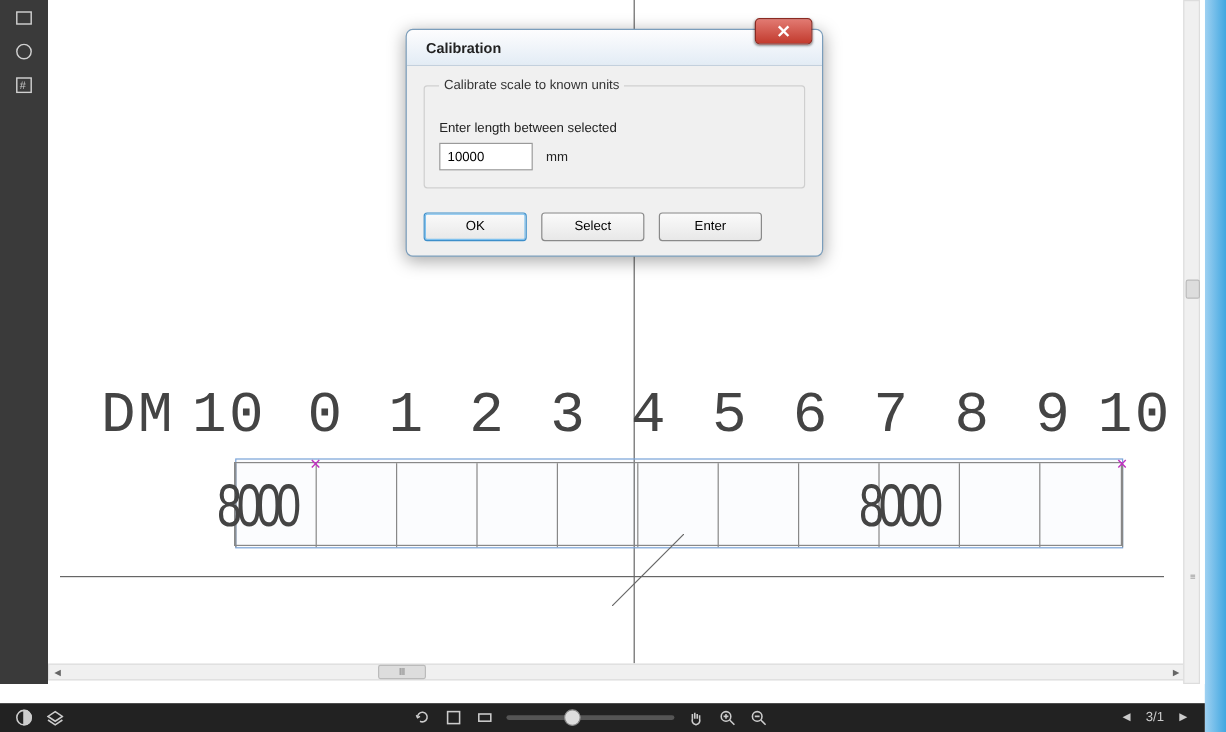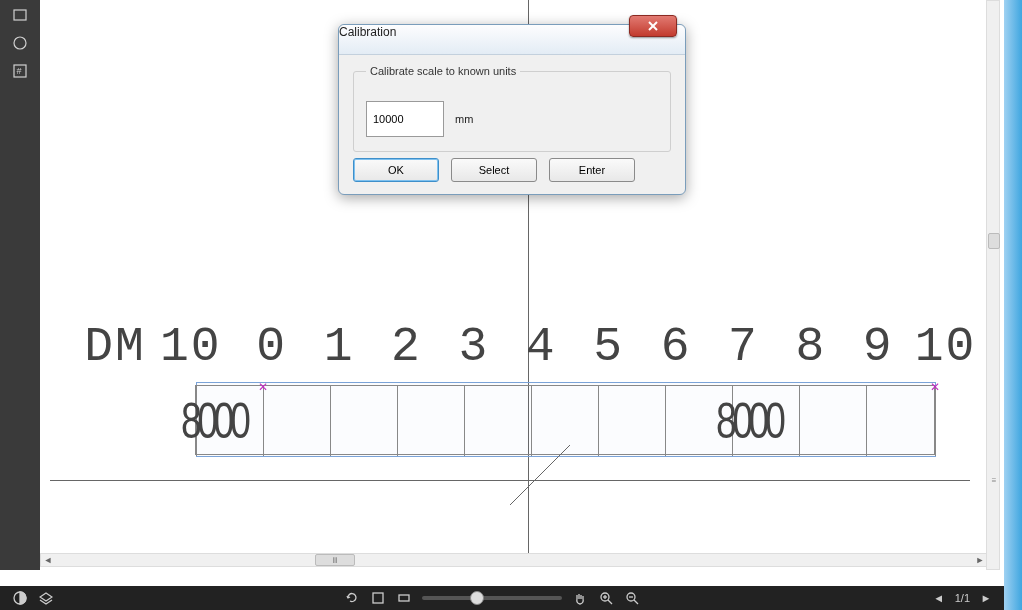--- a/index.html
+++ b/index.html
@@ -173,21 +173,21 @@
   background:#f0f0f0;
   border:1px solid #7a9dbb;
   border-radius:6px;
   box-shadow:0 3px 14px rgba(0,0,0,0.35);
 }
 .dialog .titlebar {
   height:30px;
   background:linear-gradient(#fdfdfe,#e3ecf5);
   border-bottom:1px solid #c3d0dd;
   border-radius:6px 6px 0 0;
-  display:flex; align-items:flex-start; padding:0 0;
+  display:flex; align-items:center; padding:0 16px;font-weight:bold;
 }
 .dialog .titlebar .title { font-size:12px; color:#222; }
 .dialog .closebtn {
   position:absolute; right:8px; top:-10px;
   width:48px; height:22px;
   background:linear-gradient(#e27a72,#c23b2e);
   border:1px solid #8a2a22;
   border-radius:4px;
   display:flex;align-items:center;justify-content:center;
   box-shadow:0 1px 2px rgba(0,0,0,0.4);
@@ -202,27 +202,27 @@
 .fieldset legend { font-size:11px; color:#333; padding:0 4px;}
 .form-row { margin-top:6px;}
 .form-label { font-size:11px; color:#222; display:block; margin-bottom:6px;}
 select.unit {
   width:84px; height:22px;
   background:linear-gradient(#fafafa,#e8e8e8);
   border:1px solid #8a8a8a; border-radius:2px;
   font-size:11px; padding-left:4px;
 }
 input.len {
-  width:78px; height:36px;
+  width:78px; height:23px;
   border:1px solid #9a9a9a; background:#fff;
   font-size:11px; padding:2px 6px;
 }
 .unit-suffix { font-size:11px; margin-left:8px; color:#222;}
 .dialog .buttons {
-  display:flex; gap:12px; margin-top:6px; justify-content:flex-start;
+  display:flex; gap:12px; margin-top:20px; justify-content:flex-start;
 }
 .dlg-btn {
   width:86px; height:24px;
   border:1px solid #8a8a8a; border-radius:3px;
   background:linear-gradient(#fafafa,#e8e8e8);
   font-size:11px; cursor:pointer;
 }
 .dlg-btn.primary {
   border:1px solid #3e8fca;
   box-shadow:0 0 0 1px #7ec1ef inset;
@@ -373,39 +373,40 @@
     <div class="sb-icon">
         <svg width="14" height="14">
           <circle cx="6" cy="6" r="4"></circle>
           <line x1="9" y1="9" x2="13" y2="13"></line>
           <line x1="4" y1="6" x2="8" y2="6"></line>
         </svg>
       </div>
   </div>
   <div class="sec-right">
     <div class="sb-icon">◄</div>
-    <span>1/1</span>
+    <span>3/1</span>
     <div class="sb-icon">►</div>
   </div>
 </div>
 
 <div class="dialog">
   <div class="closebtn">
     <svg width="14" height="12">
         <line x1="3" y1="2" x2="11" y2="10"></line>
         <line x1="11" y1="2" x2="3" y2="10"></line>
       </svg>
   </div>
   <div class="titlebar">
     <span class="title">Calibration</span>
   </div>
   <div class="body">
     <fieldset class="fieldset">
       <legend>Calibrate scale to known units</legend>
       <div class="form-row" style="margin-top:14px;">
+        <label class="form-label">Enter length between selected</label>
         <input class="len" type="text" value="10000" style="">
         <span class="unit-suffix">mm</span>
       </div>
     </fieldset>
     <div class="buttons">
       <button class="dlg-btn primary">OK</button>
       <button class="dlg-btn">Select</button>
       <button class="dlg-btn">Enter</button>
     </div>
   </div>

